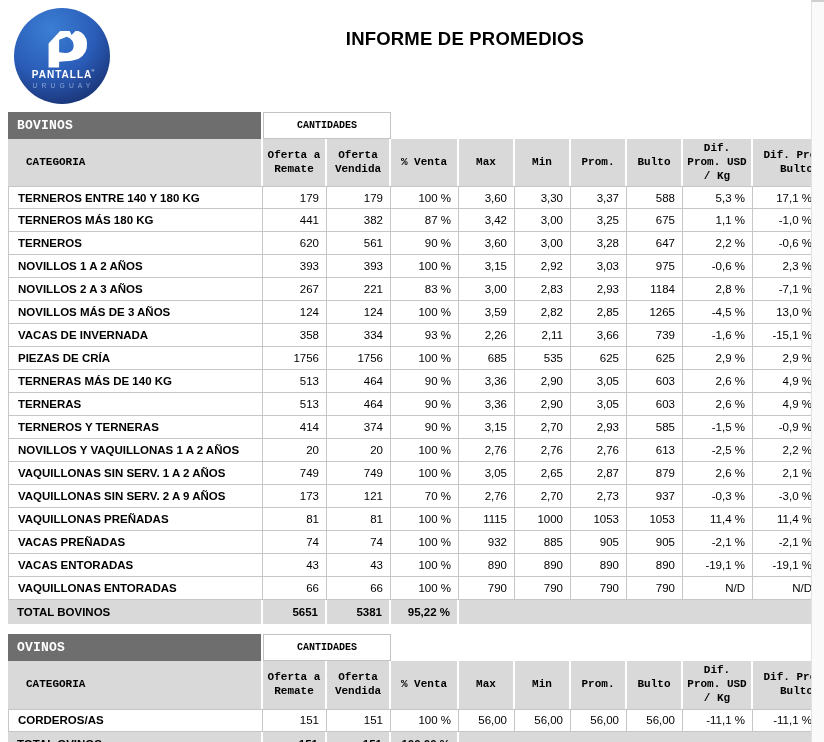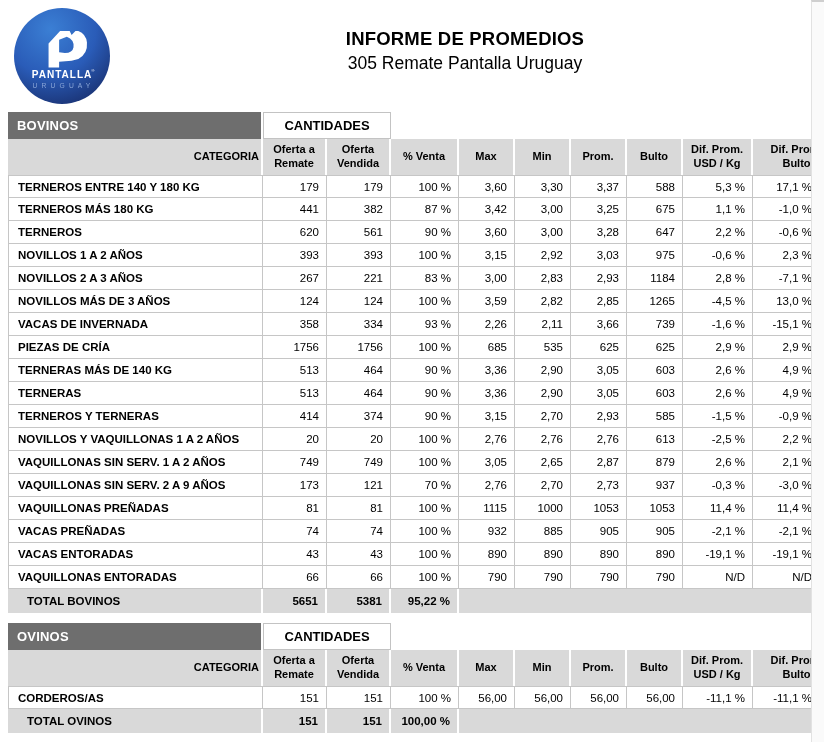--- a/index.html
+++ b/index.html
@@ -28,39 +28,39 @@
   col.c-or   { width:64px; }
   col.c-ov   { width:64px; }
   col.c-pv   { width:68px; }
   col.c-max  { width:56px; }
   col.c-min  { width:56px; }
   col.c-prom { width:56px; }
   col.c-bul  { width:56px; }
   col.c-dusd { width:70px; }
   col.c-dbul { width:87px; }
 
-  th { font-weight:bold; }
+  th { font-weight:bold;font-family:Liberation Mono, monospace; }
   .section-bar {
     background:var(--bar-dark,#6e6e6e); color:#fff; text-align:left;
     font-size:13px; padding:5px 0 5px 9px; height:27px;
     border-right:2px solid #fff; letter-spacing:0.2px;
   }
   .cantidades-cell {
     background:#fff; border:1px solid #c3c3c3; text-align:center;
-    font-size:13px; height:27px;
+    font-size:10px; height:27px;
   }
   .void-cell { background:#fff; }
 
   .colhead {
     background:var(--head-gray,#d9d9d9); text-align:center; font-size:11px;
     height:36px; padding:3px 2px; line-height:1.25;
     border-right:2px solid #fff;
   }
   .colhead:last-child { border-right:none; }
-  .colhead.cat { text-align:right; padding-left:9px; }
+  .colhead.cat { text-align:left; padding-left:18px; }
 
   td { height:23px; background:#fff; }
   td.cat {
     font-weight:bold; text-align:left; padding:3px 4px 3px 9px;
     border-left:1px solid var(--grid,#c6c6c6);
     border-bottom:1px solid var(--grid,#c6c6c6);
     border-right:1px solid var(--grid,#c6c6c6);
     white-space:nowrap; overflow:hidden;
   }
   td.num {
@@ -70,21 +70,21 @@
     white-space:nowrap;
   }
   td.num.last { padding-right:28px; border-right:none; }
   tr.first-data td { border-top:1px solid var(--grid,#c6c6c6); }
 
   tr.total td {
     background:var(--head-gray,#d9d9d9); font-weight:bold; height:24px;
     border:none; border-right:2px solid #fff;
   }
   tr.total td:last-child { border-right:none; }
-  tr.total td.cat { padding-left:19px; }
+  tr.total td.cat { padding-left:9px; }
   tr.total td.num { }
 </style>
 </head>
 <body>
 
 <div class="scroll-track"></div>
 
 <div class="report-header">
   <svg class="logo" viewBox="0 0 100 100">
     <defs>
@@ -96,21 +96,20 @@
     </defs>
     <circle cx="50" cy="50" r="50" fill="url(#lg)"></circle>
     <path fill="#ffffff" fill-rule="evenodd" d="M36 62 L36 37 L48 24 L58 24 L60 28 L64 24 L67 24 Q75 27 76 36 Q77 48 67 53 L60 55 L47 56 L47 62 Z
          M47 33 L55 30 Q63 33 62 41 Q61 47 53 47 L47 46 Z"></path>
     <text x="50" y="73" text-anchor="middle" font-size="10.5" font-weight="bold" letter-spacing="1" fill="#ffffff" font-family="Liberation Sans, sans-serif">PANTALLA</text>
     <text x="82" y="67" text-anchor="middle" font-size="4.5" fill="#ffffff" font-family="Liberation Sans, sans-serif">®</text>
     <text x="50" y="83" text-anchor="middle" font-size="7" letter-spacing="1.2" fill="#8aa6d8" font-family="Liberation Sans, sans-serif">U R U G U A Y</text>
   </svg>
   <div class="titles">
     <h1>INFORME DE PROMEDIOS</h1>
-    <div class="subtitle">305 Remate Pantalla Uruguay</div>
   </div>
 </div>
 
 <div class="tablewrap">
   <table>
     <colgroup>
       <col class="c-cat">
         <col class="c-or">
         <col class="c-ov">
         <col class="c-pv">

